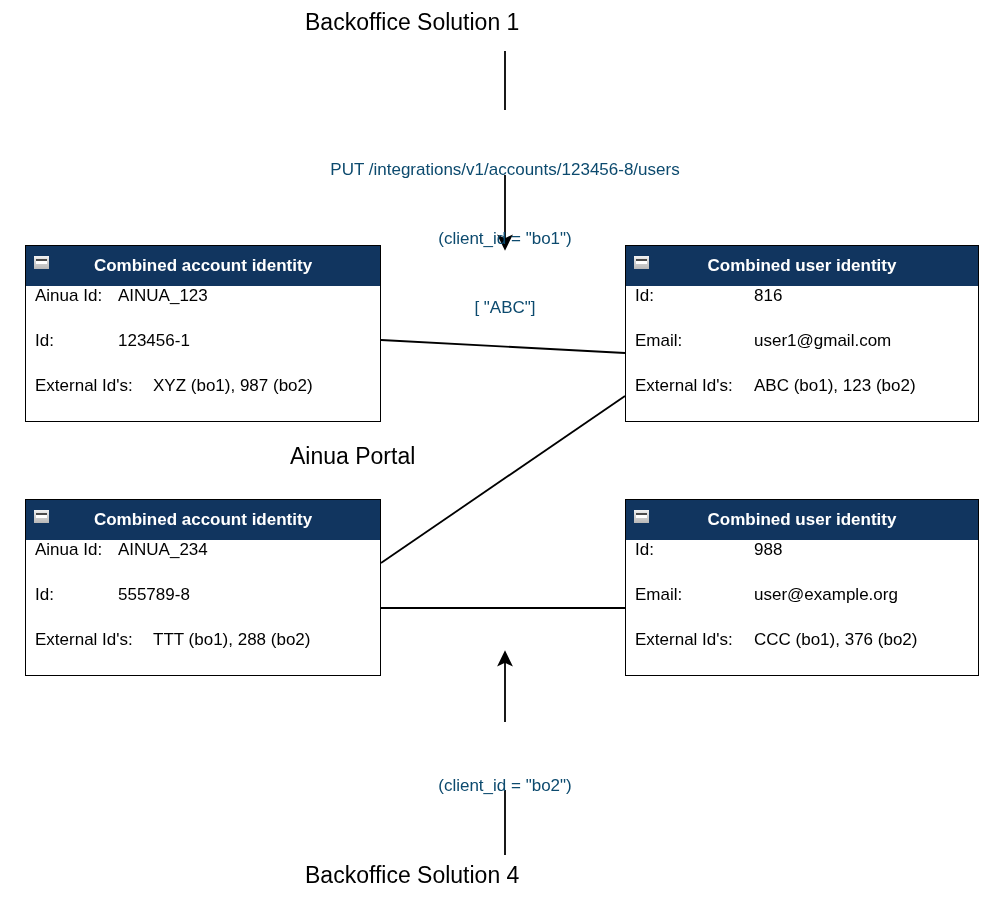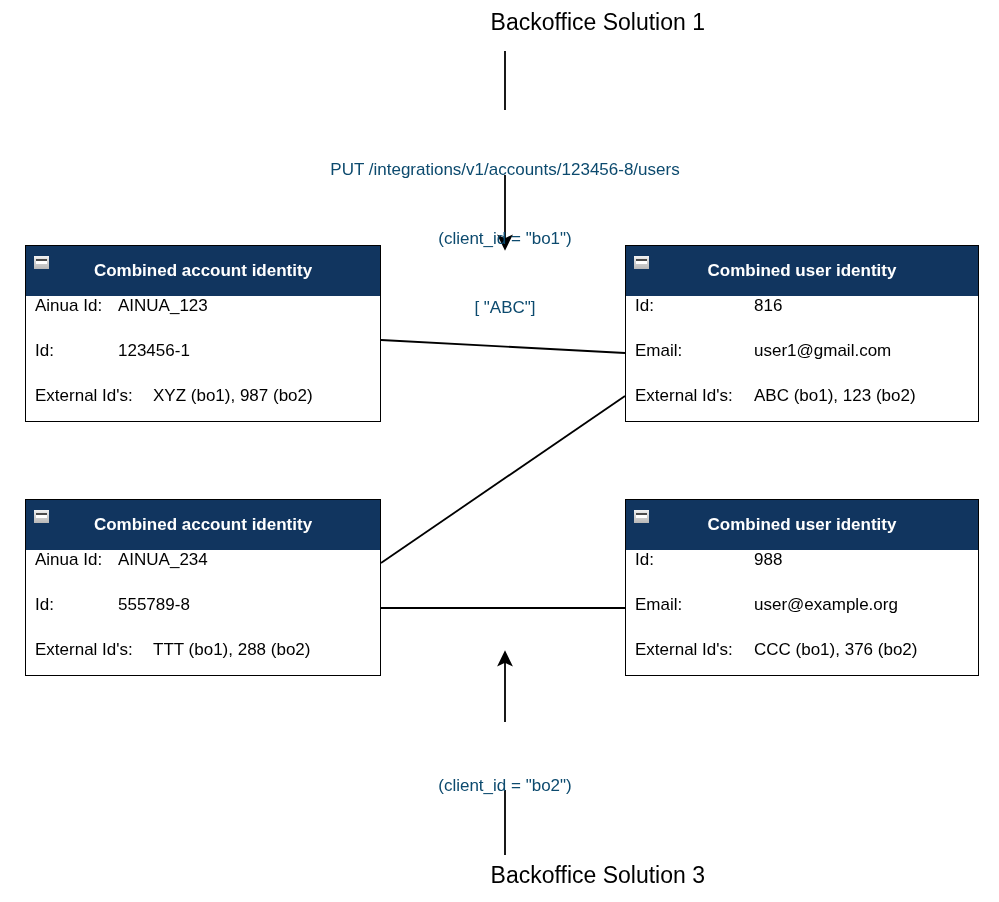--- a/index.html
+++ b/index.html
@@ -27,42 +27,42 @@
     pointer-events: none;
   }
 
   
   .free-label {
     position: absolute;
     font-size: 23px;
     line-height: 28px;
     color: #000000;
     white-space: pre;
-    text-align: right;
+    text-align: left;
   }
   .callout {
     position: absolute;
     font-size: 17px;
     line-height: 23px;
     text-align: center;
     white-space: pre;
     color: #0c4a6e;
   }
   .callout .cl-line { display: block; }
 
   
   .entity {
     position: absolute;
     box-sizing: border-box;
     border: 1.6px solid #000000;
     background: #ffffff;
   }
   .entity-header {
     position: relative;
-    height: 50px;
+    height: 40px;
     background: #11355f;
     color: #ffffff;
     font-size: 17px;
     font-weight: bold;
     display: flex;
     align-items: center;
     justify-content: center;
     box-sizing: border-box;
   }
   .collapse-icon {
@@ -130,20 +130,21 @@
   </svg>
 
   <div class="free-label" style="left:305px; top:8px; width:400px;">Backoffice Solution 1</div>
 
   <div class="callout" style="left:285px; top:112px; width:440px;">
     <span class="cl-line">PUT /integrations/v1/accounts/123456-8/users</span>
     <span class="cl-line">(client_id = "bo1")</span>
     <span class="cl-line">[ "ABC"]</span>
   </div>
 
+  <div class="free-label" style="left:290px; top:442px; width:400px;">Ainua Portal</div>
 
   <div class="entity" style="left:25px; top:245px; width:356px; height:177px;">
     <div class="entity-header">
       <span class="collapse-icon">
           <span class="bar"></span>
         </span>
       <span>Combined account identity</span>
     </div>
     <div class="entity-body">
       <div class="entity-row">
@@ -228,15 +229,15 @@
         <span class="rv">CCC (bo1), 376 (bo2)</span>
       </div>
     </div>
   </div>
 
   <div class="callout" style="left:285px; top:728px; width:440px;">
     <span class="cl-line">(client_id = "bo2")</span>
     
   </div>
 
-  <div class="free-label" style="left:305px; top:861px; width:400px;">Backoffice Solution 3</div>
+  <div class="free-label" style="left:305px; top:861px; width:400px;">Backoffice Solution 4</div>
 
 </div>
 
 </body></html>

